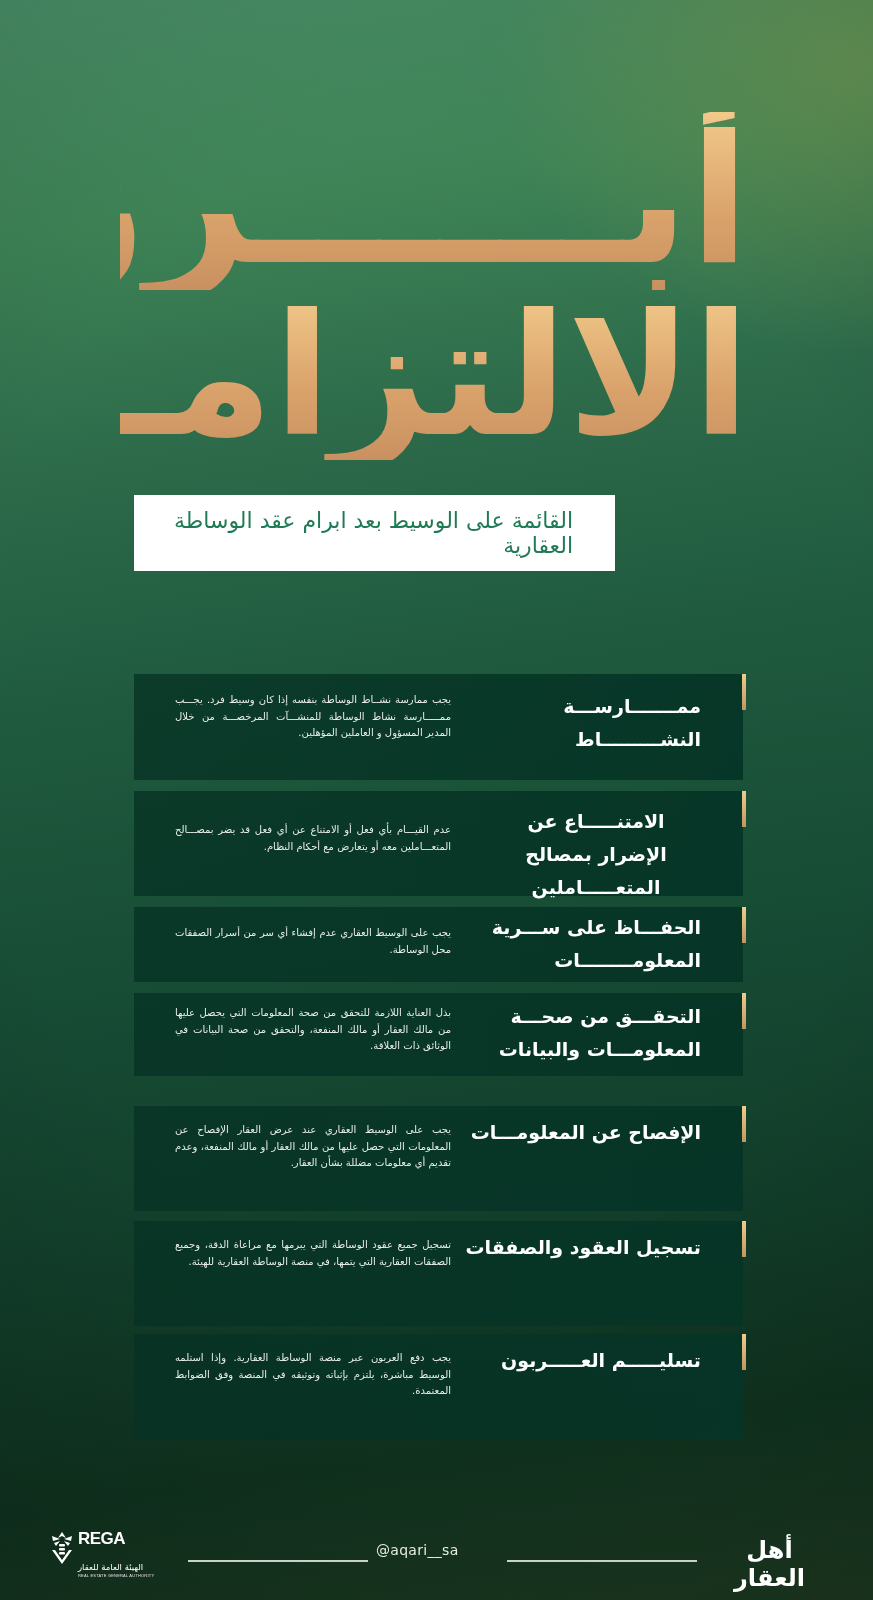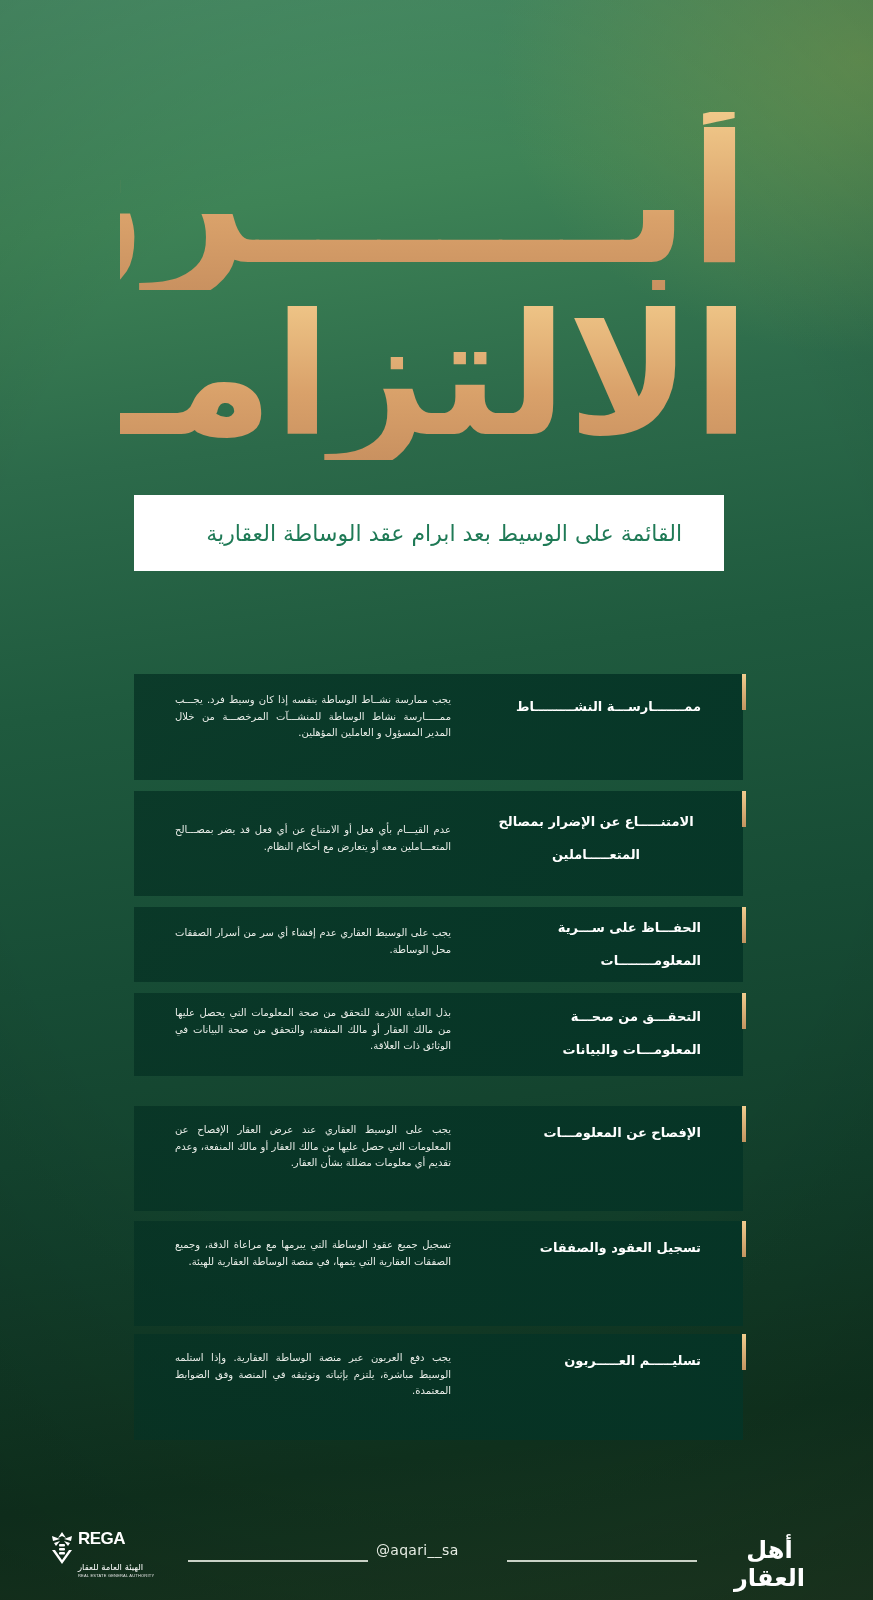--- a/index.html
+++ b/index.html
@@ -23,42 +23,42 @@
       background: linear-gradient(180deg, #f1c98a 0%, #d9a16a 60%, #c99160 100%);
       -webkit-background-clip: text; background-clip: text;
       -webkit-text-fill-color: transparent;
       line-height: 1;
       white-space: nowrap;
     }
     .title-line1 { top: 112px; font-size: 178px; letter-spacing: 2px; }
     .title-line2 { top: 292px; font-size: 168px; }
 
     .subtitle-box {
-      position: absolute; left: 134px; top: 495px; width: 590px; height: 76px;
+      position: absolute; left: 134px; top: 495px; width: 481px; height: 76px;
       background: #ffffff;
       display: flex; align-items: center; justify-content: flex-start;
       direction: rtl; padding-right: 42px;
     }
     .subtitle-text {
       font-family: "DejaVu Sans", sans-serif;
       font-size: 22px; color: #1f7a56; font-weight: normal;
     }
 
     .card {
       position: absolute; left: 134px; width: 609px;
       background: linear-gradient(90deg, rgba(6,50,36,0.78) 0%, rgba(5,52,38,0.92) 100%);
       direction: rtl;
     }
     .card .accent {
       position: absolute; right: -3px; top: 0; width: 4px; height: 36px;
       background: linear-gradient(180deg, #f0cc8e, #c39560);
     }
     .card .card-title {
       position: absolute; right: 42px; width: 210px;
-      color: #ffffff; font-weight: bold; font-size: 13px; line-height: 33px;
+      color: #ffffff; font-weight: bold; font-size: 19px; line-height: 33px;
       text-align: right;
     }
     .card .card-body {
       position: absolute; right: 292px; width: 276px;
       color: #e9ede8; font-size: 10px; line-height: 16.5px;
       text-align: justify; text-align-last: right;
     }
 
     .footer {
       position: absolute; left: 0; top: 1530px; width: 873px; height: 50px;

